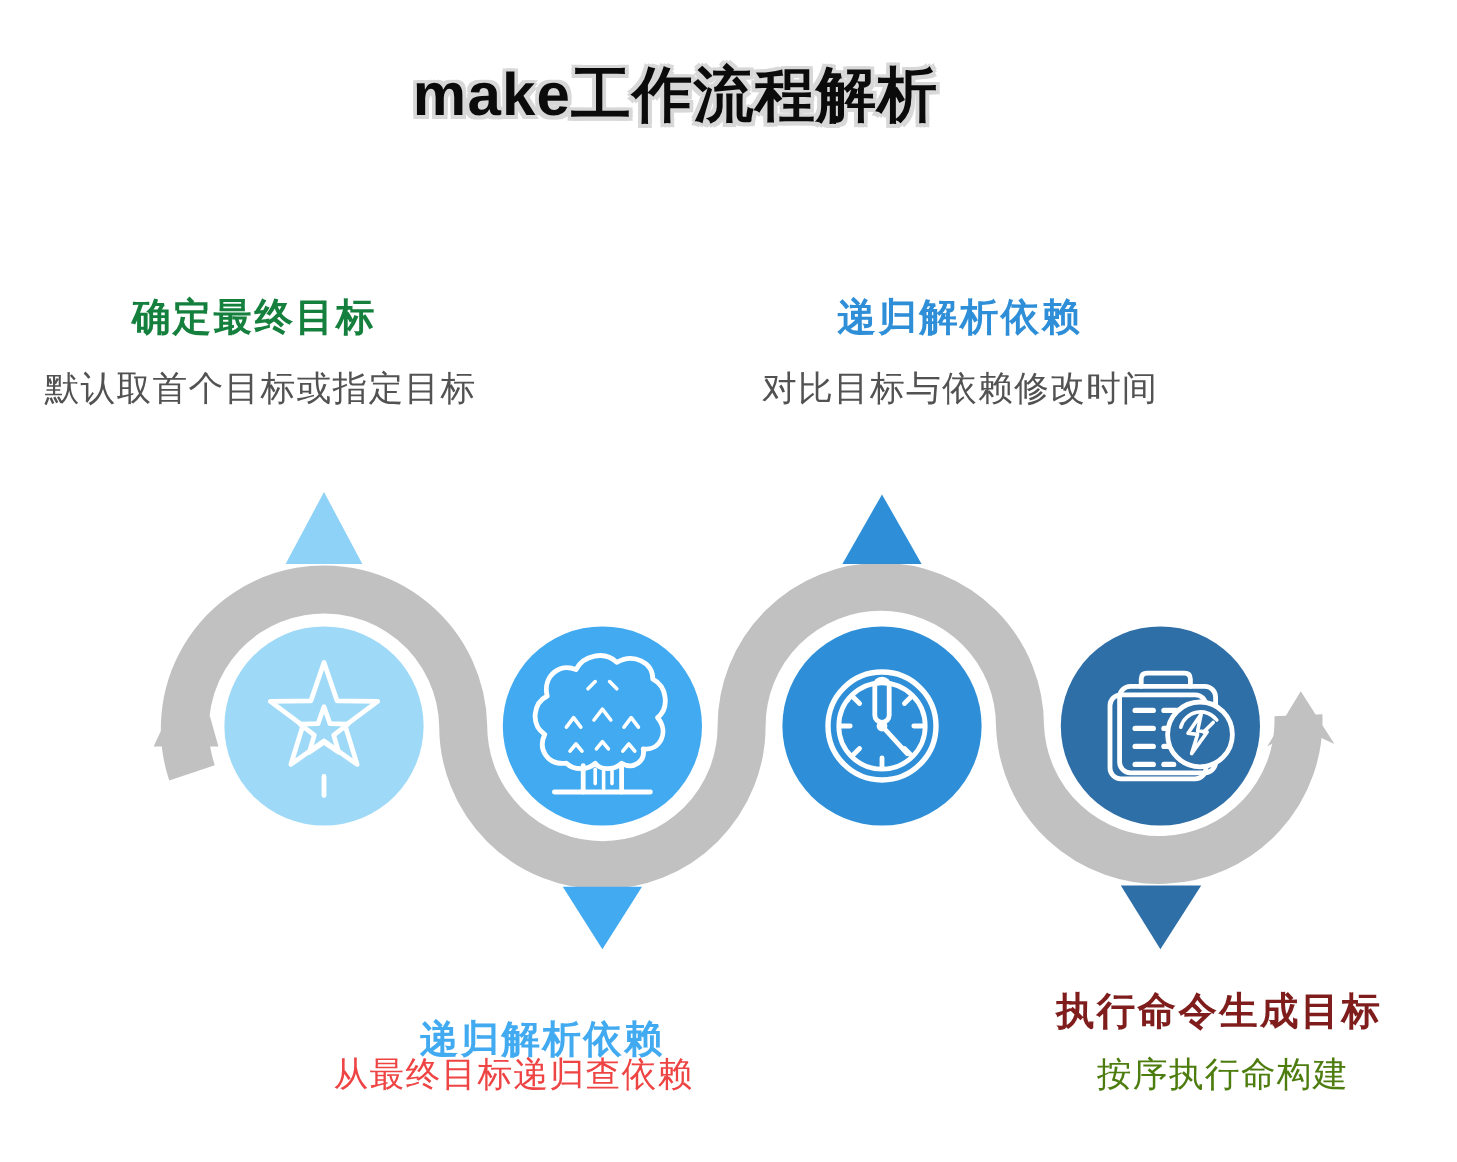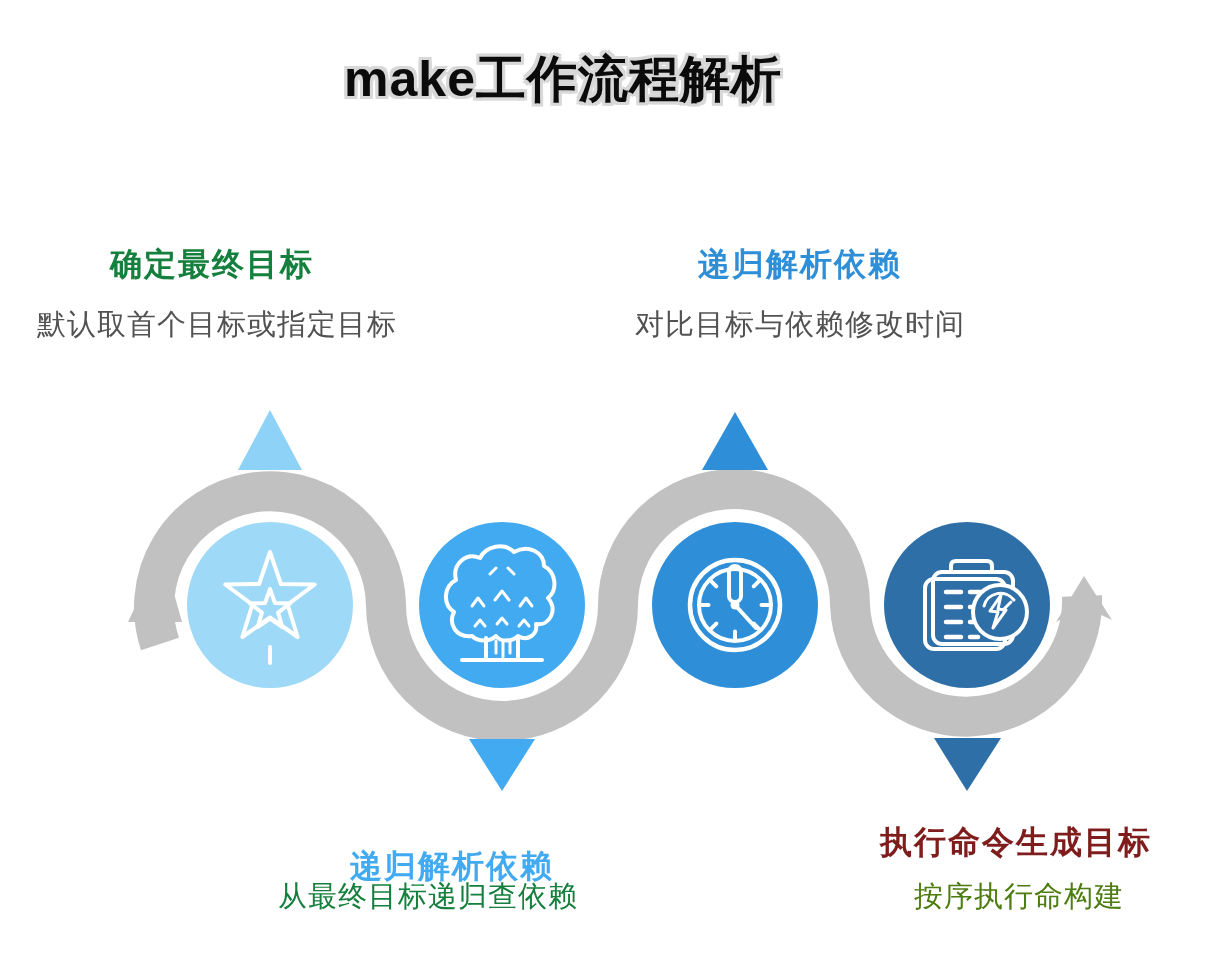--- a/index.html
+++ b/index.html
@@ -124,18 +124,18 @@
 
   <div class="abs title">make工作流程解析</div>
 
   <div class="abs step-label pos-tl-label" style="color: #15803d;">确定最终目标</div>
   <div class="abs step-desc pos-tl-desc" style="color: rgb(82, 82, 82);">默认取首个目标或指定目标</div>
 
   <div class="abs step-label pos-tr-label" style="color: rgb(46, 143, 216);">递归解析依赖</div>
   <div class="abs step-desc pos-tr-desc" style="color: rgb(82, 82, 82);">对比目标与依赖修改时间</div>
 
   <div class="abs step-label pos-bl-label" style="color: rgb(65, 170, 241);">递归解析依赖</div>
-  <div class="abs step-desc pos-bl-desc" style="color: #15803d;">从最终目标递归查依赖</div>
+  <div class="abs step-desc pos-bl-desc" style="color: #ef4444;">从最终目标递归查依赖</div>
 
   <div class="abs step-label pos-br-label" style="color: #7f1d1d;">执行命令生成目标</div>
   <div class="abs step-desc pos-br-desc" style="color: #4d7c0f;">按序执行命构建</div>
 
 </div>
 
 </body></html>

